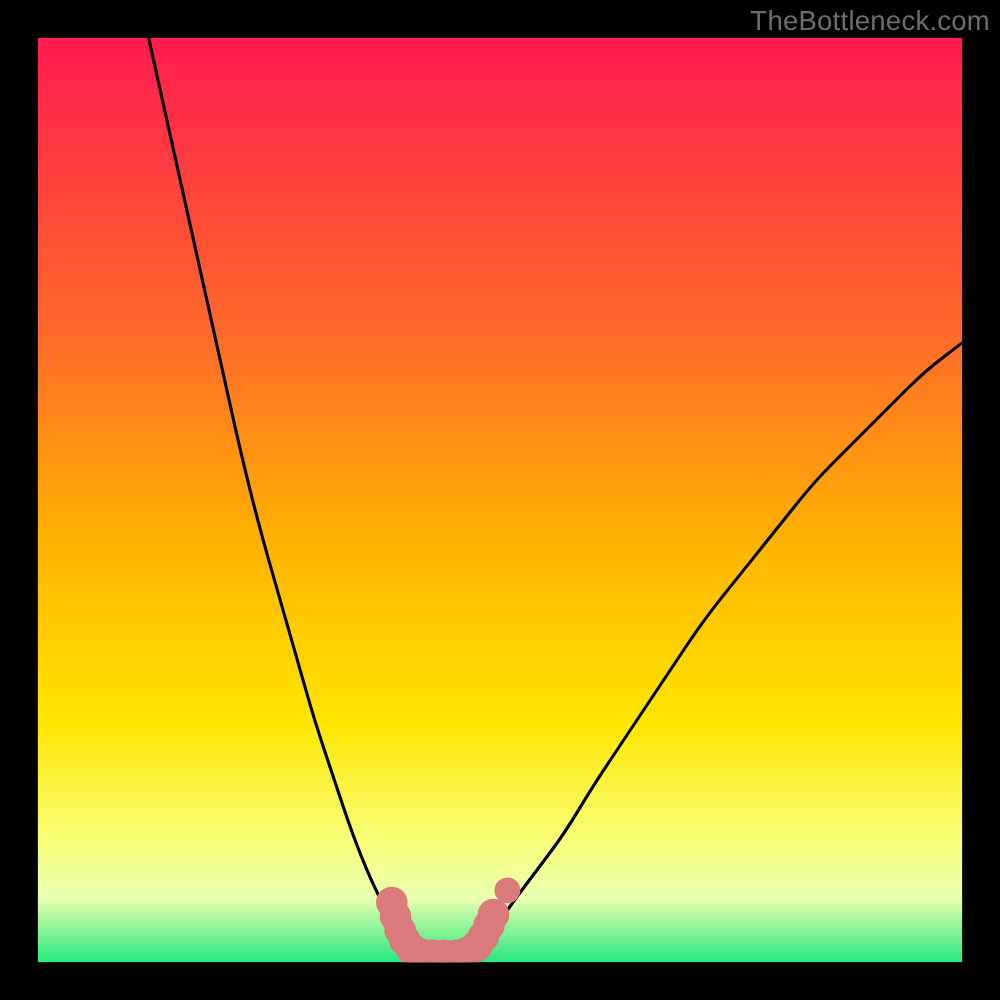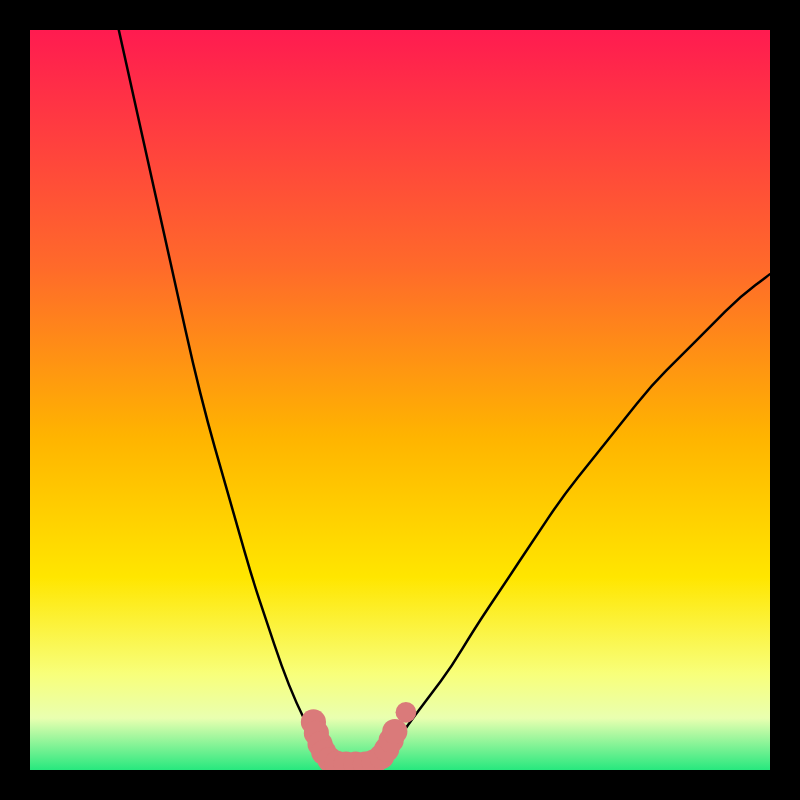--- a/index.html
+++ b/index.html
@@ -34,20 +34,21 @@
     font-size: 22px;
     font-weight: 500;
     letter-spacing: 0.2px;
   }
   svg { display: block; }
 </style>
 </head>
 <body>
 
 <div class="frame">
+  <div class="watermark">TheBottleneck.com</div>
   <div class="plot">
     <svg id="chart-svg" width="740" height="740" viewBox="0 0 740 740" preserveAspectRatio="none">
       <defs>
         <linearGradient id="bg-grad" x1="0" y1="0" x2="0" y2="1">
           <stop id="g0" offset="0%" stop-color="#ff1b50"></stop>
           <stop id="g1" offset="32%" stop-color="#ff6a2a"></stop>
           <stop id="g2" offset="55%" stop-color="#ffb400"></stop>
           <stop id="g3" offset="74%" stop-color="#ffe600"></stop>
           <stop id="g4" offset="87%" stop-color="#f8ff7a"></stop>
           <stop id="g4b" offset="93%" stop-color="#e9ffb0"></stop>

